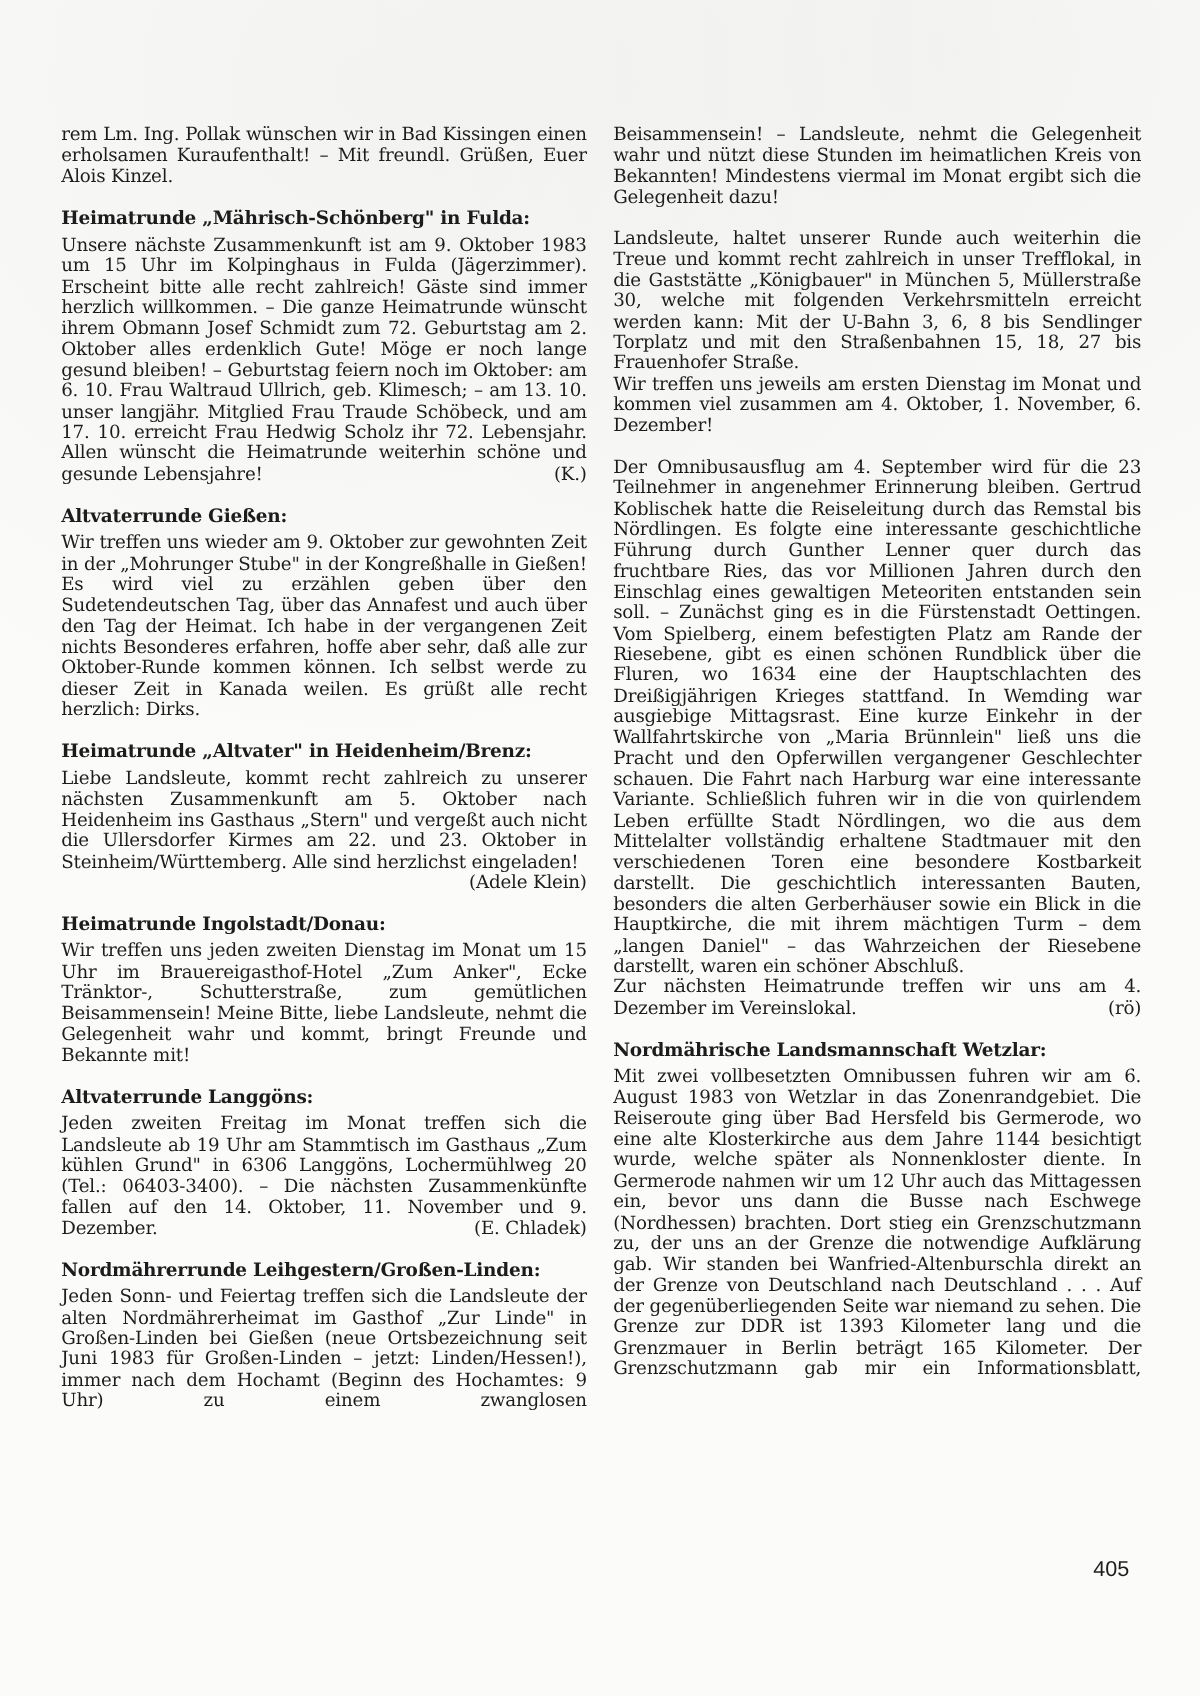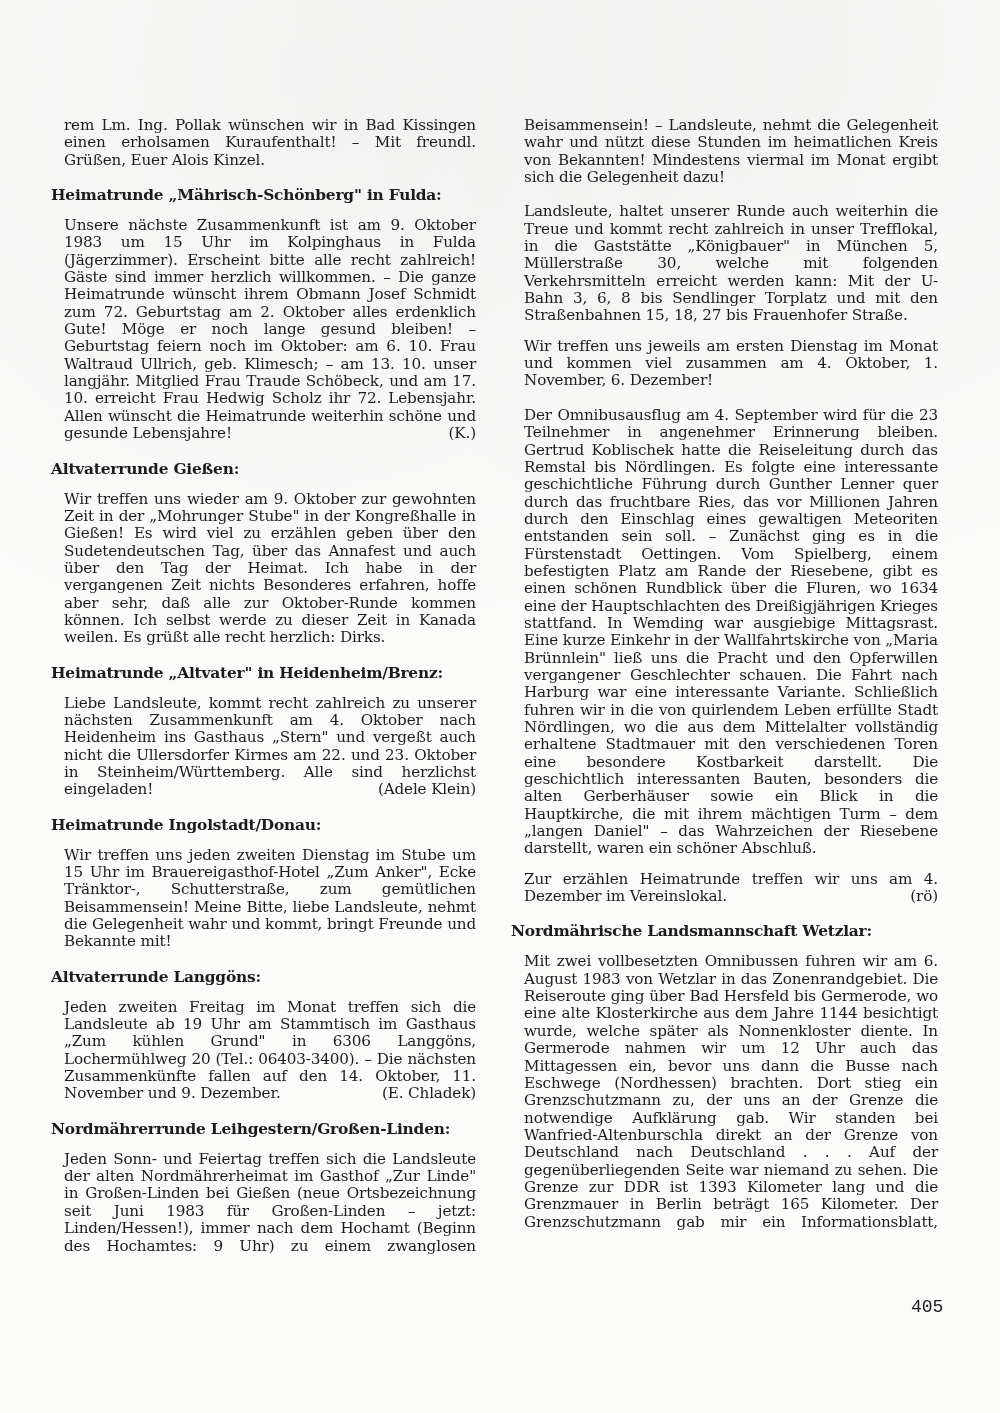--- a/index.html
+++ b/index.html
@@ -25,30 +25,30 @@
     }
     .col-left { left: 51px; }
     .col-right { left: 511px; width: 440px; }
     .section { margin: 0 0 17px 0; }
     .section h2 {
       font-family: "DejaVu Serif", "Liberation Serif", serif;
       font-weight: bold; font-size: 15.4px; line-height: 18px;
       margin: 0 0 5px 0; letter-spacing: -0.2px;
     }
     .section p {
-      margin: 13px; text-align: justify; text-align-last: left;
+      margin: 0; text-align: justify; text-align-last: left;
       hyphens: manual;
     }
     .section p + p { margin-top: 0; }
     .signature { float: right; }
     .para-end::after { content: ""; display: block; clear: both; }
     b { font-weight: normal; }
     .page-number {
       position: absolute; left: 911px; top: 1297px;
-      font-size: 18px; font-family: Liberation Mono, monospace;
+      font-size: 18px; font-family: Liberation Sans, sans-serif;
     }
   </style>
 </head>
 <body>
 
 <div class="page-noise"></div>
 
 <div class="column col-left">
   <div class="section">
     <p>rem Lm. Ing. Pollak wünschen wir in Bad Kissingen einen erholsamen Kuraufenthalt! – Mit freundl. Grüßen, Euer Alois Kinzel.</p>
@@ -59,26 +59,26 @@
     <p class="para-end"><span>Unsere nächste Zusammenkunft ist am </span><b>9. Oktober 1983</b><span> um 15 Uhr im Kolpinghaus in Fulda (Jägerzimmer). Erscheint bitte alle recht zahlreich! Gäste sind immer herzlich willkommen. – Die ganze Heimatrunde wünscht ihrem Obmann Josef Schmidt zum 72. Geburtstag am 2. Oktober alles erdenklich Gute! Möge er noch lange gesund bleiben! – Geburtstag feiern noch im Oktober: am 6. 10. Frau Waltraud Ullrich, geb. Klimesch; – am 13. 10. unser langjähr. Mitglied Frau Traude Schöbeck, und am 17. 10. erreicht Frau Hedwig Scholz ihr 72. Lebensjahr. Allen wünscht die Heimatrunde weiterhin schöne und gesunde Lebensjahre!</span><span class="signature">(K.)</span></p>
   </div>
 
   <div class="section">
     <h2>Altvaterrunde Gießen:</h2>
     <p class="para-end"><span>Wir treffen uns wieder am </span><b>9. Oktober</b><span> zur gewohnten Zeit in der „Mohrunger Stube" in der Kongreßhalle in Gießen! Es wird viel zu erzählen geben über den Sudetendeutschen Tag, über das Annafest und auch über den Tag der Heimat. Ich habe in der vergangenen Zeit nichts Besonderes erfahren, hoffe aber sehr, daß alle zur Oktober-Runde kommen können. Ich selbst werde zu dieser Zeit in Kanada weilen. Es grüßt alle recht herzlich: Dirks.</span></p>
   </div>
 
   <div class="section">
     <h2>Heimatrunde „Altvater" in Heidenheim/Brenz:</h2>
-    <p class="para-end"><span>Liebe Landsleute, kommt recht zahlreich zu unserer nächsten Zusammenkunft am </span><b>4. Oktober</b><span> nach Heidenheim ins Gasthaus „Stern" und vergeßt auch nicht die </span><b>Ullersdorfer Kirmes am 22. und 23. Oktober</b><span> in Steinheim/Württemberg. Alle sind herzlichst eingeladen!</span><span class="signature">(Adele Klein)</span></p>
+    <p class="para-end"><span>Liebe Landsleute, kommt recht zahlreich zu unserer nächsten Zusammenkunft am </span><b>5. Oktober</b><span> nach Heidenheim ins Gasthaus „Stern" und vergeßt auch nicht die </span><b>Ullersdorfer Kirmes am 22. und 23. Oktober</b><span> in Steinheim/Württemberg. Alle sind herzlichst eingeladen!</span><span class="signature">(Adele Klein)</span></p>
   </div>
 
   <div class="section">
     <h2>Heimatrunde Ingolstadt/Donau:</h2>
-    <p><span>Wir treffen uns </span><b>jeden zweiten Dienstag im Stube</b><span> um 15 Uhr im Brauereigasthof-Hotel „Zum Anker", Ecke Tränktor-, Schutterstraße, zum gemütlichen Beisammensein! Meine Bitte, liebe Landsleute, nehmt die Gelegenheit wahr und kommt, bringt Freunde und Bekannte mit!</span></p>
+    <p><span>Wir treffen uns </span><b>jeden zweiten Dienstag im Monat</b><span> um 15 Uhr im Brauereigasthof-Hotel „Zum Anker", Ecke Tränktor-, Schutterstraße, zum gemütlichen Beisammensein! Meine Bitte, liebe Landsleute, nehmt die Gelegenheit wahr und kommt, bringt Freunde und Bekannte mit!</span></p>
   </div>
 
   <div class="section">
     <h2>Altvaterrunde Langgöns:</h2>
     <p class="para-end"><b>Jeden zweiten Freitag im Monat</b><span> treffen sich die Landsleute ab 19 Uhr am Stammtisch im Gasthaus „Zum kühlen Grund" in 6306 Langgöns, Lochermühlweg 20 (Tel.: 06403-3400). – Die nächsten Zusammenkünfte fallen auf den </span><b>14. Oktober, 11. November und 9. Dezember.</b><span class="signature">(E. Chladek)</span></p>
   </div>
 
   <div class="section">
     <h2>Nordmährerrunde Leihgestern/Großen-Linden:</h2>
     <p style="text-align-last: justify;"><b>Jeden Sonn- und Feiertag</b><span> treffen sich die Landsleute der alten Nordmährerheimat im Gasthof „Zur Linde" in Großen-Linden bei Gießen (neue Ortsbezeichnung seit Juni 1983 für Großen-Linden – jetzt: Linden/Hessen!), immer nach dem Hochamt (Beginn des Hochamtes: 9 Uhr) zu einem zwanglosen</span></p>
@@ -90,21 +90,21 @@
     <p>Beisammensein! – Landsleute, nehmt die Gelegenheit wahr und nützt diese Stunden im heimatlichen Kreis von Bekannten! Mindestens viermal im Monat ergibt sich die Gelegenheit dazu!</p>
   </div>
 
   <div class="section">
     <p><span>Landsleute, haltet unserer Runde auch weiterhin die Treue und kommt recht zahlreich in unser Trefflokal, in die Gaststätte „Königbauer" in München 5, Müllerstraße 30, welche mit folgenden Verkehrsmitteln erreicht werden kann: Mit der U-Bahn 3, 6, 8 bis Sendlinger Torplatz und mit den Straßenbahnen 15, 18, 27 bis Frauenhofer Straße.</span></p>
     <p><span>Wir treffen uns </span><b>jeweils am ersten Dienstag im Monat</b><span> und kommen viel zusammen am </span><b>4. Oktober, 1. November, 6. Dezember!</b></p>
   </div>
 
   <div class="section">
     <p><span>Der Omnibusausflug am 4. September wird für die 23 Teilnehmer in angenehmer Erinnerung bleiben. Gertrud Koblischek hatte die Reiseleitung durch das Remstal bis Nördlingen. Es folgte eine interessante geschichtliche Führung durch Gunther Lenner quer durch das fruchtbare Ries, das vor Millionen Jahren durch den Einschlag eines gewaltigen Meteoriten entstanden sein soll. – Zunächst ging es in die Fürstenstadt Oettingen. Vom Spielberg, einem befestigten Platz am Rande der Riesebene, gibt es einen schönen Rundblick über die Fluren, wo 1634 eine der Hauptschlachten des Dreißigjährigen Krieges stattfand. In Wemding war ausgiebige Mittagsrast. Eine kurze Einkehr in der Wallfahrtskirche von „Maria Brünnlein" ließ uns die Pracht und den Opferwillen vergangener Geschlechter schauen. Die Fahrt nach Harburg war eine interessante Variante. Schließlich fuhren wir in die von quirlendem Leben erfüllte Stadt Nördlingen, wo die aus dem Mittelalter vollständig erhaltene Stadtmauer mit den verschiedenen Toren eine besondere Kostbarkeit darstellt. Die geschichtlich interessanten Bauten, besonders die alten Gerberhäuser sowie ein Blick in die Hauptkirche, die mit ihrem mächtigen Turm – dem „langen Daniel" – das Wahrzeichen der Riesebene darstellt, waren ein schöner Abschluß.</span></p>
-    <p class="para-end"><span>Zur erzählen Heimatrunde treffen wir uns am </span><b>4. Dezember</b><span> im Vereinslokal.</span><span class="signature">(rö)</span></p>
+    <p class="para-end"><span>Zur nächsten Heimatrunde treffen wir uns am </span><b>4. Dezember</b><span> im Vereinslokal.</span><span class="signature">(rö)</span></p>
   </div>
 
   <div class="section">
     <h2>Nordmährische Landsmannschaft Wetzlar:</h2>
     <p style="text-align-last: justify;"><span>Mit zwei vollbesetzten Omnibussen fuhren wir am 6. August 1983 von Wetzlar in das Zonenrandgebiet. Die Reiseroute ging über Bad Hersfeld bis Germerode, wo eine alte Klosterkirche aus dem Jahre 1144 besichtigt wurde, welche später als Nonnenkloster diente. In Germerode nahmen wir um 12 Uhr auch das Mittagessen ein, bevor uns dann die Busse nach Eschwege (Nordhessen) brachten. Dort stieg ein Grenzschutzmann zu, der uns an der Grenze die notwendige Aufklärung gab. Wir standen bei Wanfried-Altenburschla direkt an der Grenze von Deutschland nach Deutschland . . .  Auf der gegenüberliegenden Seite war niemand zu sehen. Die Grenze zur DDR ist 1393 Kilometer lang und die Grenzmauer in Berlin beträgt 165 Kilometer. Der Grenzschutzmann gab mir ein Informationsblatt,</span></p>
   </div>
 </div>
 
 <div class="page-number">405</div>
 

